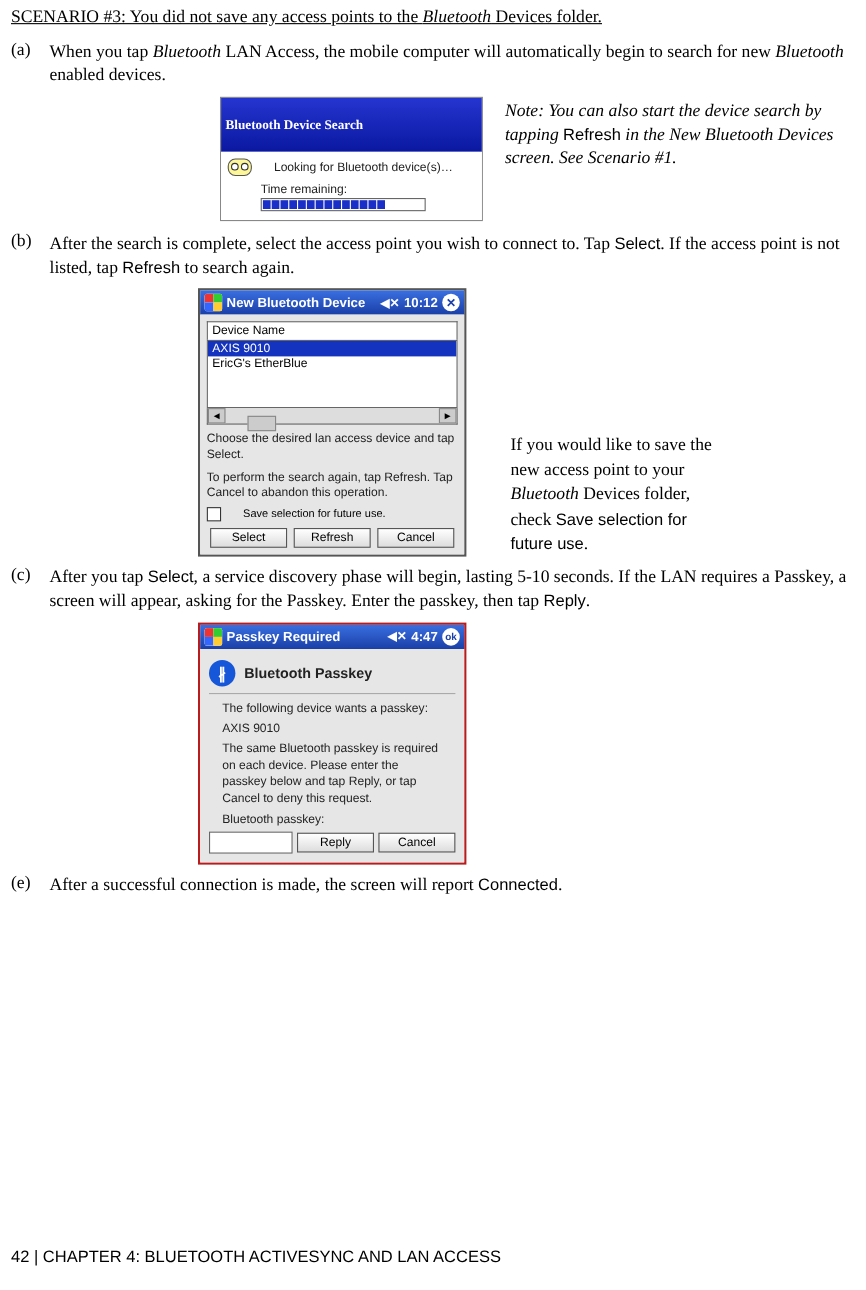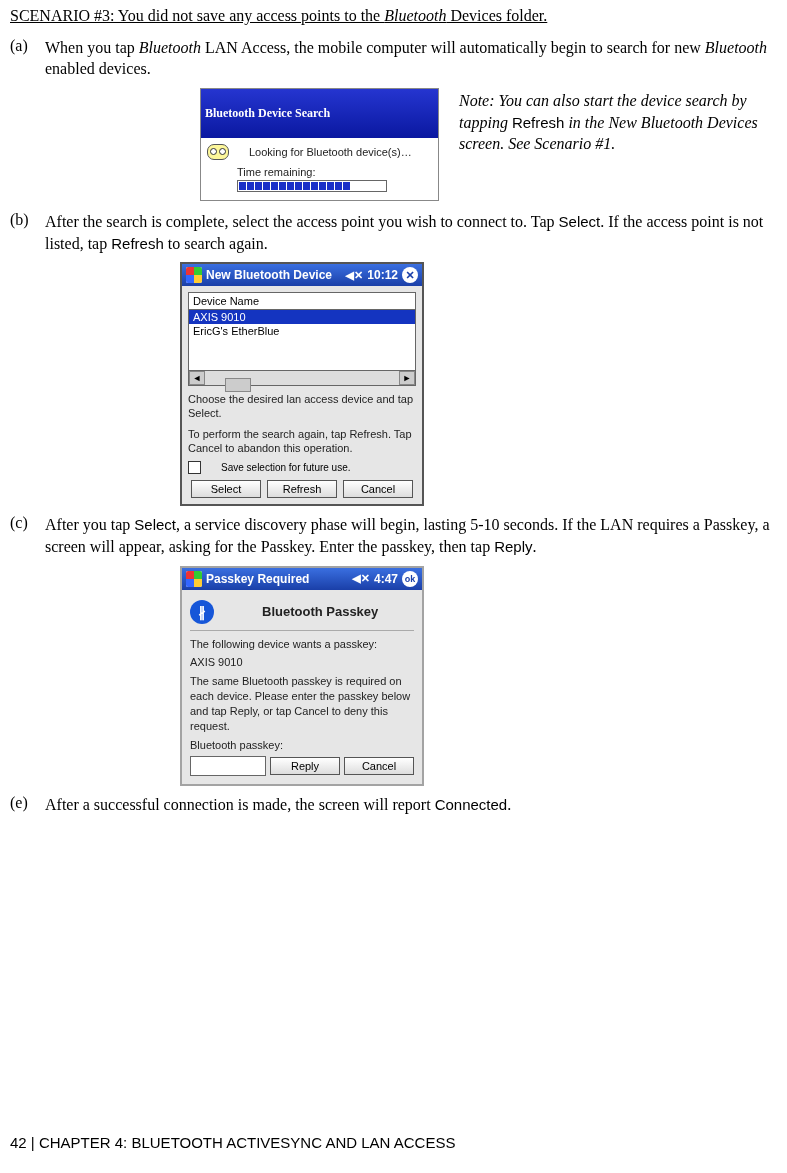--- a/index.html
+++ b/index.html
@@ -173,41 +173,41 @@
     line-height:1.4;
     padding-top:55px;
     font-size:16px;
   }
   .figB-note .sans { font-family: Arial, sans-serif; font-size:15px;}
 
   
   .figC-wrap {
     margin-left: 170px;
     width: 240px;
-    border:2px solid #a3a3a3;
+    border:2px solid #b91c1c;
     font-family: Tahoma, Arial, sans-serif;
     font-size: 11px;
     margin-top:6px;
     margin-bottom:8px;
   }
   .ok-circ {
     width:16px;height:16px;border-radius:50%;background:#fff;color:#1a3fa8;
     display:flex;align-items:center;justify-content:center;font-weight:bold;font-size:9px;
   }
   .figC-body { background:#e6e6e6; padding:6px 8px 8px 8px; }
   .bt-header {
     display:flex; align-items:center; gap:8px;
     border-bottom:1px solid #aaa; padding:4px 0 6px 0; margin-bottom:6px;
   }
   .bt-circ {
     width:24px;height:24px;border-radius:50%;background:#1656d8;color:#fff;
     display:flex;align-items:center;justify-content:center;font-weight:bold;font-size:14px;
   }
-  .bt-header-title { font-size:13px; font-weight:bold; color:#222;margin-left:40px;}
-  .figC-text { font-size:11px; color:#222; line-height:1.35; margin:4px 0;}
+  .bt-header-title { font-size:13px; font-weight:bold; color:#222;}
+  .figC-text { font-size:11px; color:#222; line-height:1.35; margin:4px 12px;}
   .passkey-row { display:flex; gap:4px; align-items:center; margin-top:4px;}
   .passkey-input {
     flex:1; height:18px; background:#fff; border:1px solid #666;
   }
 
   .footer {
     position:absolute;
     bottom:4px;
     left:10px;
     font-family: Arial, Helvetica, sans-serif;
@@ -307,20 +307,23 @@
         <div class="chk-row">
           <span class="chk"></span>
           <span>Save selection for future use.</span>
         </div>
         <div class="btnrow">
           <div class="btn">Select</div>
           <div class="btn">Refresh</div>
           <div class="btn">Cancel</div>
         </div>
       </div>
+    </div>
+    <div class="figB-note">
+      <span>If you would like to save the new access point to your </span><span class="italic">Bluetooth</span><span> Devices folder, check </span><span class="sans">Save selection for future use</span><span>.</span>
     </div>
   </div>
 
   <div class="step">
     <div class="step-letter">(c)</div>
     <div class="step-body">
       <span>After you tap </span><span class="sans">Select</span><span>, a service discovery phase will begin, lasting 5-10 seconds. If the LAN requires a Passkey, a screen will appear, asking for the Passkey. Enter the passkey, then tap </span><span class="sans">Reply</span><span>.</span>
     </div>
   </div>
 

